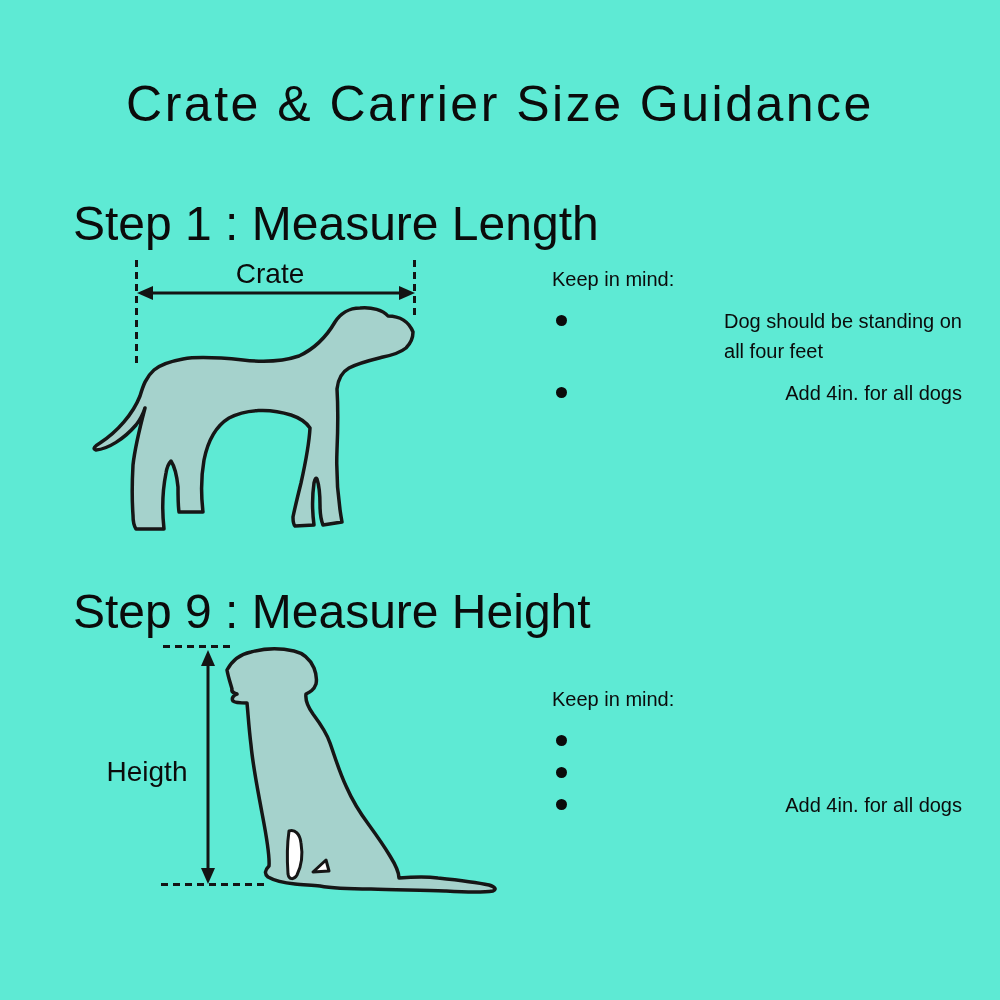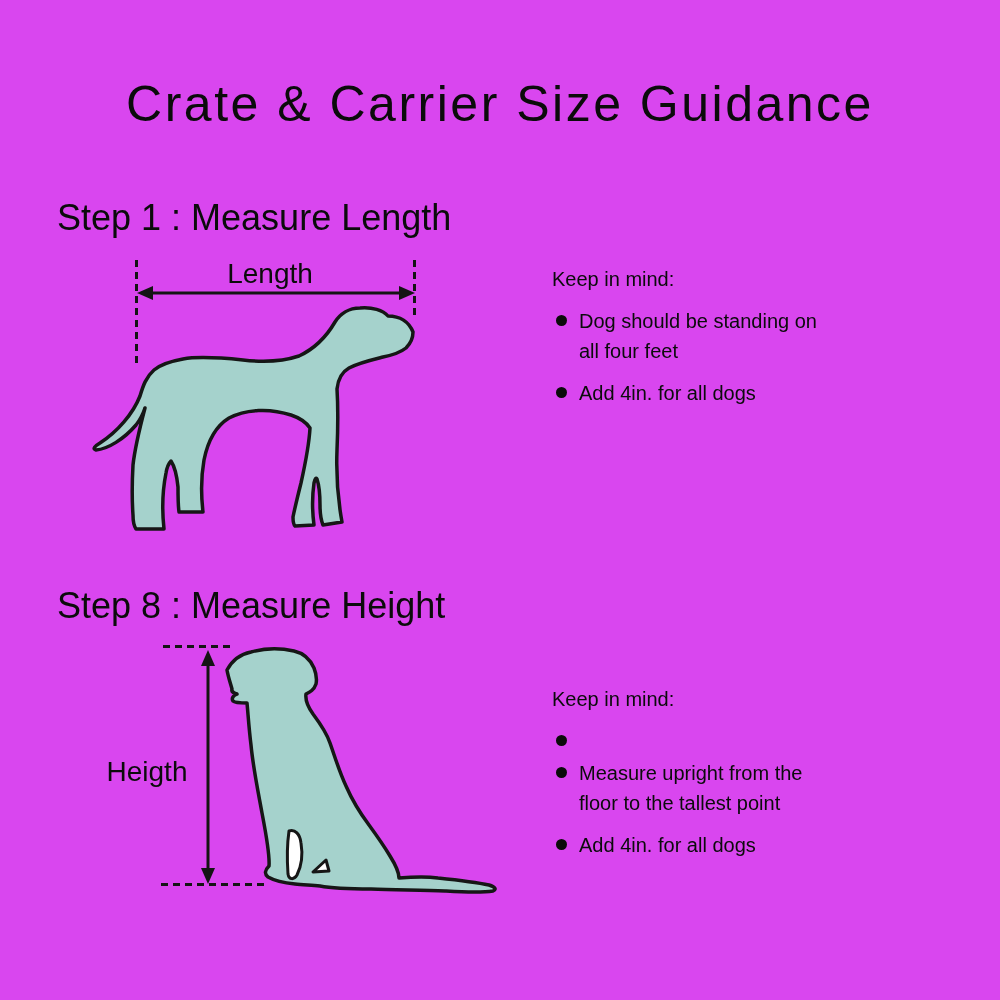--- a/index.html
+++ b/index.html
@@ -1,41 +1,41 @@
 <!DOCTYPE html>
 <html><head>
 <meta charset="utf-8">
 <style>
   * { margin: 0; padding: 0; box-sizing: border-box; }
   html, body { background: #ffffff; }
   .page {
     position: relative;
     width: 1000px;
     height: 1000px;
-    background: #d946ef;
+    background: #5eead4;
     font-family: "Liberation Sans", "DejaVu Sans", sans-serif;
     color: #111111;
     overflow: hidden;
   }
   .title {
     position: absolute;
     top: 79px; left: 0;
     width: 100%;
     text-align: center;
     font-size: 50px;
     font-weight: 400;
     letter-spacing: 2.5px;
     line-height: 1;
     color: #0b0b0b;
     white-space: nowrap;
   }
   .step-heading {
     position: absolute;
-    left: 57px;
-    font-size: 36px;
+    left: 73px;
+    font-size: 48px;
     font-weight: 400;
     line-height: 1;
     color: #0b0b0b;
     white-space: nowrap;
   }
   .step1-heading { top: 200px; }
   .step2-heading { top: 588px; }
 
   
   .dash-v {
@@ -89,20 +89,21 @@
     line-height: 30px;
     color: #0b0b0b;
   }
   .notes-step1 { top: 264px; }
   .notes-step2 { top: 684px; }
   .notes-heading { margin-bottom: 12px; }
   .note-item {
     display: flex;
     align-items: flex-start;
     margin-bottom: 12px;
+    justify-content: space-between;
   }
   .note-dot {
     flex: 0 0 auto;
     width: 11px; height: 11px;
     border-radius: 50%;
     background: #0b0b0b;
     margin: 9px 12px 0 4px;
   }
   .note-text { white-space: pre-line; }
 </style>
@@ -111,21 +112,21 @@
 
 <div class="page">
 
   <h1 class="title">Crate &amp; Carrier Size Guidance</h1>
 
   <h2 class="step-heading step1-heading">Step 1 : Measure Length</h2>
 
   <div class="dash-v dash-len-left"></div>
   <div class="dash-v dash-len-right"></div>
 
-  <div class="dim-label length-label">Length</div>
+  <div class="dim-label length-label">Crate</div>
 
   <svg class="arrow-svg arrow-length" viewBox="0 0 280 22" aria-hidden="true">
     <line x1="15" y1="11" x2="265" y2="11"></line>
     <polygon points="1,11 17,4 17,18"></polygon>
     <polygon points="279,11 263,4 263,18"></polygon>
   </svg>
 
   <svg class="dog-svg dog-standing" viewBox="0 0 340 230" aria-hidden="true">
     <path d="M 325 27
          C 321 17 312 11 300 11
@@ -177,21 +178,21 @@
       <span class="note-dot"></span>
       <span class="note-text">Dog should be standing on
 all four feet</span>
     </div>
     <div class="note-item">
       <span class="note-dot"></span>
       <span class="note-text">Add 4in. for all dogs</span>
     </div>
   </div>
 
-  <h2 class="step-heading step2-heading">Step 8 : Measure Height</h2>
+  <h2 class="step-heading step2-heading">Step 9 : Measure Height</h2>
 
   <div class="dash-h dash-hgt-top"></div>
   <div class="dash-h dash-hgt-bottom"></div>
 
   <div class="dim-label heigth-label">Heigth</div>
 
   <svg class="arrow-svg arrow-height" viewBox="0 0 26 238" aria-hidden="true">
     <line x1="13" y1="16" x2="13" y2="222"></line>
     <polygon points="13,2 6,18 20,18"></polygon>
     <polygon points="13,236 6,220 20,220"></polygon>
@@ -236,22 +237,20 @@
     <path class="cutout" fill="#ffffff" d="M 88 227 L 101 215 L 104 226 Z"></path>
   </svg>
 
   <div class="notes notes-step2">
     <div class="notes-heading">Keep in mind:</div>
     <div class="note-item">
       <span class="note-dot"></span>
     </div>
     <div class="note-item">
       <span class="note-dot"></span>
-      <span class="note-text">Measure upright from the
-floor to the tallest point</span>
     </div>
     <div class="note-item">
       <span class="note-dot"></span>
       <span class="note-text">Add 4in. for all dogs</span>
     </div>
   </div>
 
 </div>
 
 </body></html>

